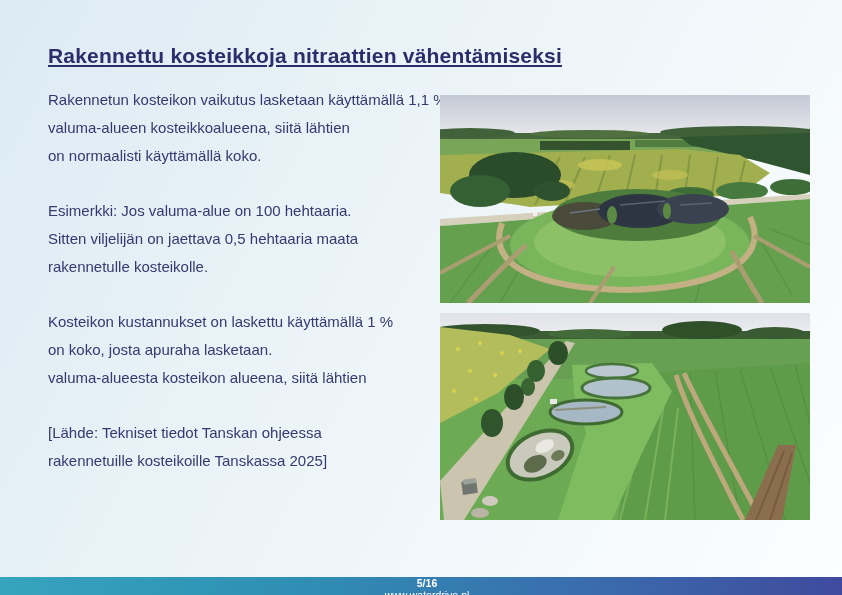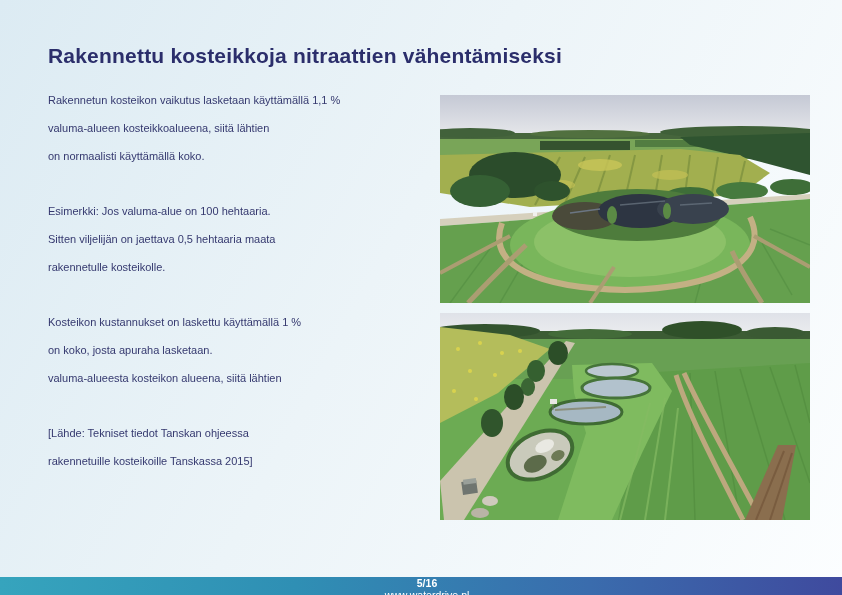--- a/index.html
+++ b/index.html
@@ -16,28 +16,29 @@
   }
   .title {
     position: absolute;
     left: 48px;
     top: 44px;
     margin: 0;
     font-size: 21px;
     font-weight: bold;
     letter-spacing: 0.2px;
     color: #2b2e6b;
+    text-decoration: underline;
   }
   .text-col {
     position: absolute;
     left: 48px;
     top: 86px;
     width: 395px;
     color: #35396f;
-    font-size: 11px;
+    font-size: 15px;
   }
   .para { margin: 0 0 27px 0; }
   .para .line {
     display: block;
     height: 28px;
     line-height: 28px;
     white-space: nowrap;
   }
   .photo {
     position: absolute;
@@ -85,21 +86,21 @@
       <span class="line">Sitten viljelijän on jaettava 0,5 hehtaaria maata</span>
       <span class="line">rakennetulle kosteikolle.</span>
     </p>
     <p class="para">
       <span class="line">Kosteikon kustannukset on laskettu käyttämällä 1 %</span>
       <span class="line">on koko, josta apuraha lasketaan.</span>
       <span class="line">valuma-alueesta kosteikon alueena, siitä lähtien</span>
     </p>
     <p class="para">
       <span class="line">[Lähde: Tekniset tiedot Tanskan ohjeessa</span>
-      <span class="line">rakennetuille kosteikoille Tanskassa 2015]</span>
+      <span class="line">rakennetuille kosteikoille Tanskassa 2025]</span>
     </p>
   </div>
 
   <figure class="photo" id="photo-top">
     <svg viewBox="0 0 370 208" preserveAspectRatio="none">
       <defs>
         <linearGradient id="sky1" x1="0" y1="0" x2="0" y2="1">
           <stop offset="0" stop-color="#c5c9d5"></stop>
           <stop offset="1" stop-color="#eaebed"></stop>
         </linearGradient>

